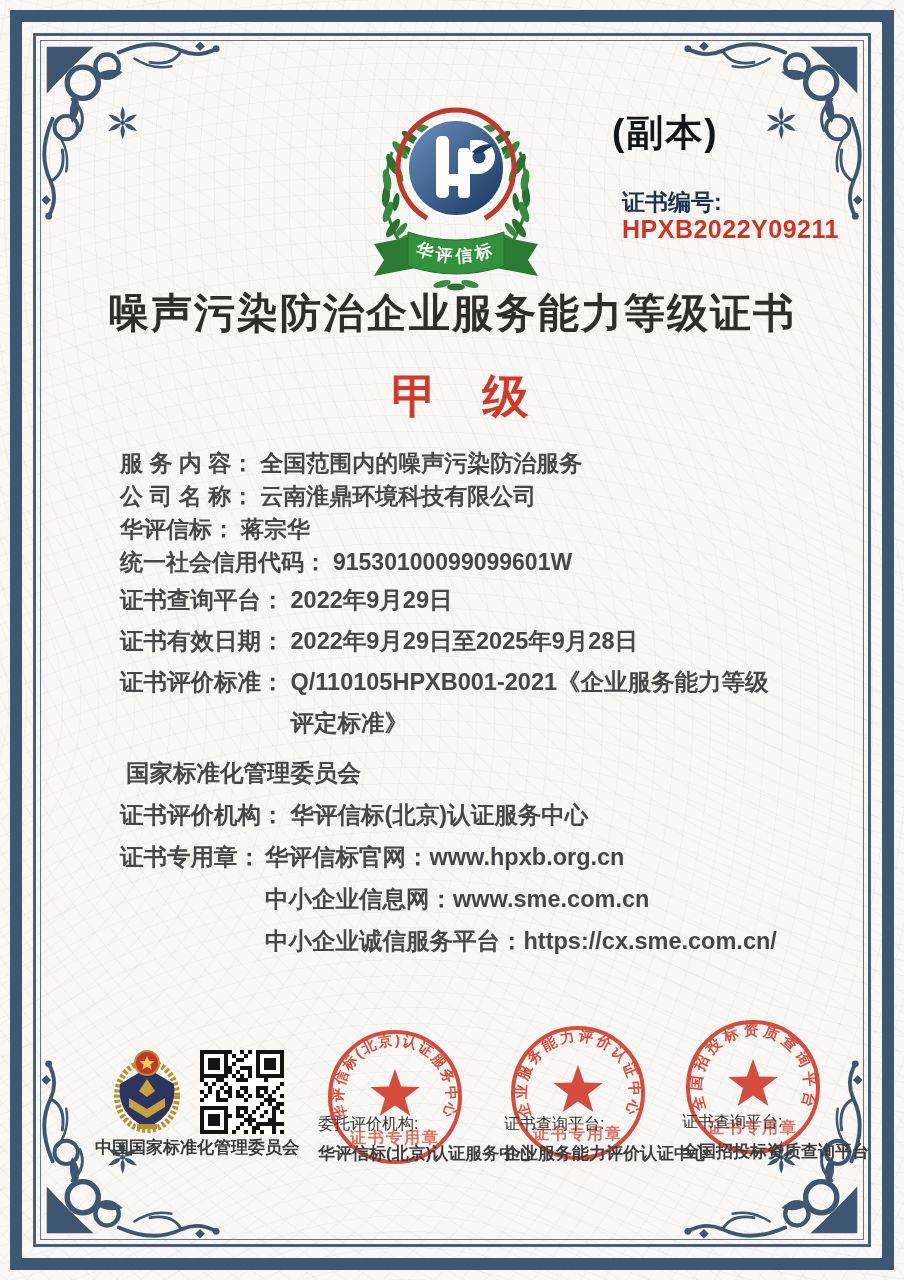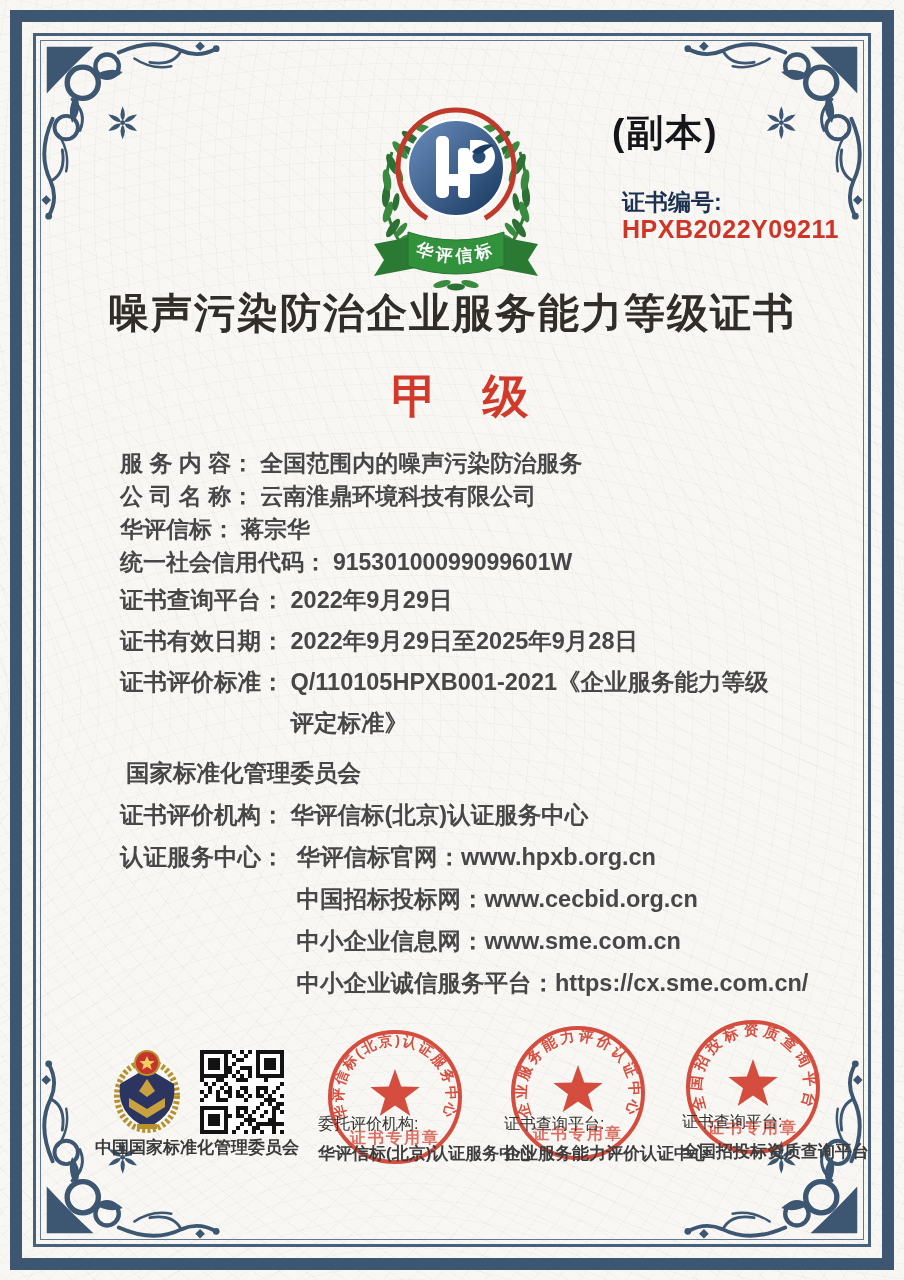--- a/index.html
+++ b/index.html
@@ -38,21 +38,21 @@
   
   .block{position:absolute;left:120px;color:#474747;font-weight:600;}
   .company{top:423px;font-size:23px;line-height:33px;margin-top:24px;}
   .meta{top:580px;font-size:23.5px;line-height:41px;}
   .orgs{top:752px;font-size:23.5px;line-height:42px;}
   .row{display:flex;align-items:flex-start;}
   .lbl{white-space:nowrap;}
   .val{margin-left:6px;}
   .meta .row:last-child .val{max-width:480px;}
   .qlines .val{margin-left:0;}
-  .qlines{margin-left:12px;}
+  .qlines{margin-left:4px;}
   
   .emblem{position:absolute;left:104px;top:1046px;}
   .qr-grid{position:absolute;left:200px;top:1050px;width:84px;height:84px;background:#fff;
            display:grid;grid-template-columns:repeat(21,1fr);grid-template-rows:repeat(21,1fr);}
   .qr-grid b{display:block;}
   .qr-grid b.d{background:#131313;}
   .footer-caption{position:absolute;left:82px;top:1136px;width:230px;text-align:center;
                   font-size:17px;font-weight:600;color:#3a3a3a;}
   .stamp{position:absolute;width:150px;height:150px;opacity:.9;}
   .stamp1{left:320px;top:1022px;}
@@ -217,24 +217,23 @@
 
   <div class="block orgs">
     <div class="row">
       <span class="val">国家标准化管理委员会</span>
     </div>
     <div class="row">
       <span class="lbl">证书评价机构：</span>
       <span class="val">华评信标(北京)认证服务中心</span>
     </div>
     <div class="row">
-      <span class="lbl">认证服务中心：</span>
+      <span class="lbl">证书专用章：</span>
       <div class="qlines">
         <div class="val">华评信标官网：www.hpxb.org.cn</div>
-        <div class="val">中国招标投标网：www.cecbid.org.cn</div>
         <div class="val">中小企业信息网：www.sme.com.cn</div>
         <div class="val">中小企业诚信服务平台：https://cx.sme.com.cn/</div>
       </div>
     </div>
   </div>
 
   <svg class="emblem" width="86" height="88" viewBox="0 0 86 88">
     <ellipse cx="43" cy="50" rx="30" ry="34" fill="none" stroke="#b8912f" stroke-width="6" stroke-dasharray="3 2.2"></ellipse>
     <path d="M43 22 L70 38 q4 30 -27 44 q-31 -14 -27 -44 Z" fill="#2c3560"></path>
     <path d="M25 52 l18 11 18 -11 v9 l-18 11 -18 -11 z" fill="#c9a23f"></path>

